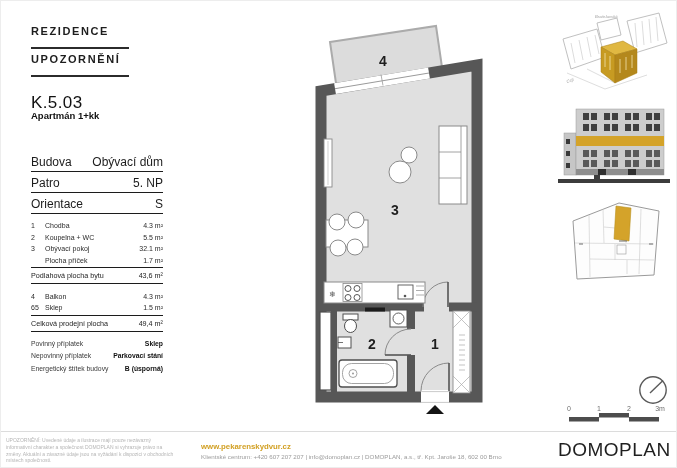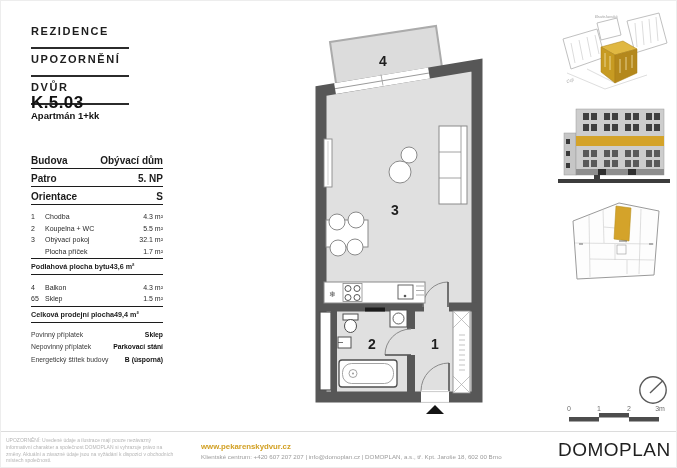--- a/index.html
+++ b/index.html
@@ -4,34 +4,34 @@
 <style>
   * { margin:0; padding:0; box-sizing:border-box; }
   body { font-family:"Liberation Sans", sans-serif; background:#fff; }
   .card { position:relative; width:677px; height:468px; background:#fff; border:1px solid #ededed; overflow:hidden; }
   .abs { position:absolute; }
 
   
   .logo { left:30px; top:24px; width:98px; }
   .logo-line { font-size:11px; font-weight:700; letter-spacing:1.6px; color:#1d1d1d;
                padding-bottom:10px; border-bottom:2px solid #2b2b2b; margin-bottom:4px; }
-  .unit-code { left:30px; top:92px; font-size:17px; font-weight:700; color:#111; letter-spacing:.4px; }
+  .unit-code { left:30px; top:92px; font-size:17px; font-weight:400; color:#111; letter-spacing:.4px; }
   .unit-type { left:30px; top:109px; font-size:9.5px; font-weight:700; color:#111; }
 
   
   .itable { left:30px; top:150px; width:132px; color:#1c1c1c; }
   .hrow { display:flex; justify-content:space-between; align-items:flex-start;
-          border-bottom:1.4px solid #1c1c1c; padding:3.5px 0 2.5px; font-weight:700; font-size:10px; }
+          border-bottom:1.4px solid #1c1c1c; padding:3.5px 0 2.5px; font-weight:400; font-size:12px; }
   .rrow { display:flex; align-items:baseline; padding:2.3px 0; font-size:7px; color:#2a2a2a; }
   .rnum { width:14px; }
   .rname { flex:1; }
   .rval { text-align:right; }
-  .sumrow { display:flex; align-items:baseline;
+  .sumrow { display:flex; justify-content:space-between; align-items:baseline;
             border-top:1.2px solid #1c1c1c; border-bottom:1.2px solid #1c1c1c;
-            padding:3px 0; font-weight:700; font-size:7.2px; margin-top:1px; }
+            padding:3px 0; font-weight:400; font-size:7.2px; margin-top:1px; }
   .tgap { height:6px; }
   .nrow { display:flex; justify-content:space-between; align-items:baseline; padding:2.6px 0; font-size:6.8px; color:#3a3a3a; }
   .nrow b { color:#111; }
 
   
   .footline { left:0; top:430px; width:677px; border-top:1px solid #dcdcdc; }
   .disclaimer { left:5px; top:436px; width:170px; font-size:5px; line-height:1.35; color:#b5b5b5; }
   .weblink { left:200px; top:441px; font-size:7.8px; font-weight:700; color:#d2a024; text-decoration:none; }
   .contact { left:200px; top:452px; width:340px; font-size:6.2px; color:#9b9b9b; }
   .complogo { left:557px; top:438px; width:110px; font-size:19px; font-weight:400; letter-spacing:.5px;
@@ -42,21 +42,20 @@
   .tick { font-size:7px; fill:#6e6e6e; font-family:"Liberation Sans",sans-serif; }
 </style>
 </head>
 <body>
 
 <div class="card">
 
   <div class="abs logo">
     <div class="logo-line">REZIDENCE</div>
     <div class="logo-line">UPOZORNĚNÍ</div>
-    <div class="logo-line">DVŮR</div>
   </div>
   <div class="abs unit-code">K.5.03</div>
   <div class="abs unit-type">Apartmán 1+kk</div>
 
   <div class="abs itable">
     <div class="hrow">
       <span>Budova</span>
       <span>Obývací dům</span>
     </div>
     <div class="hrow">

